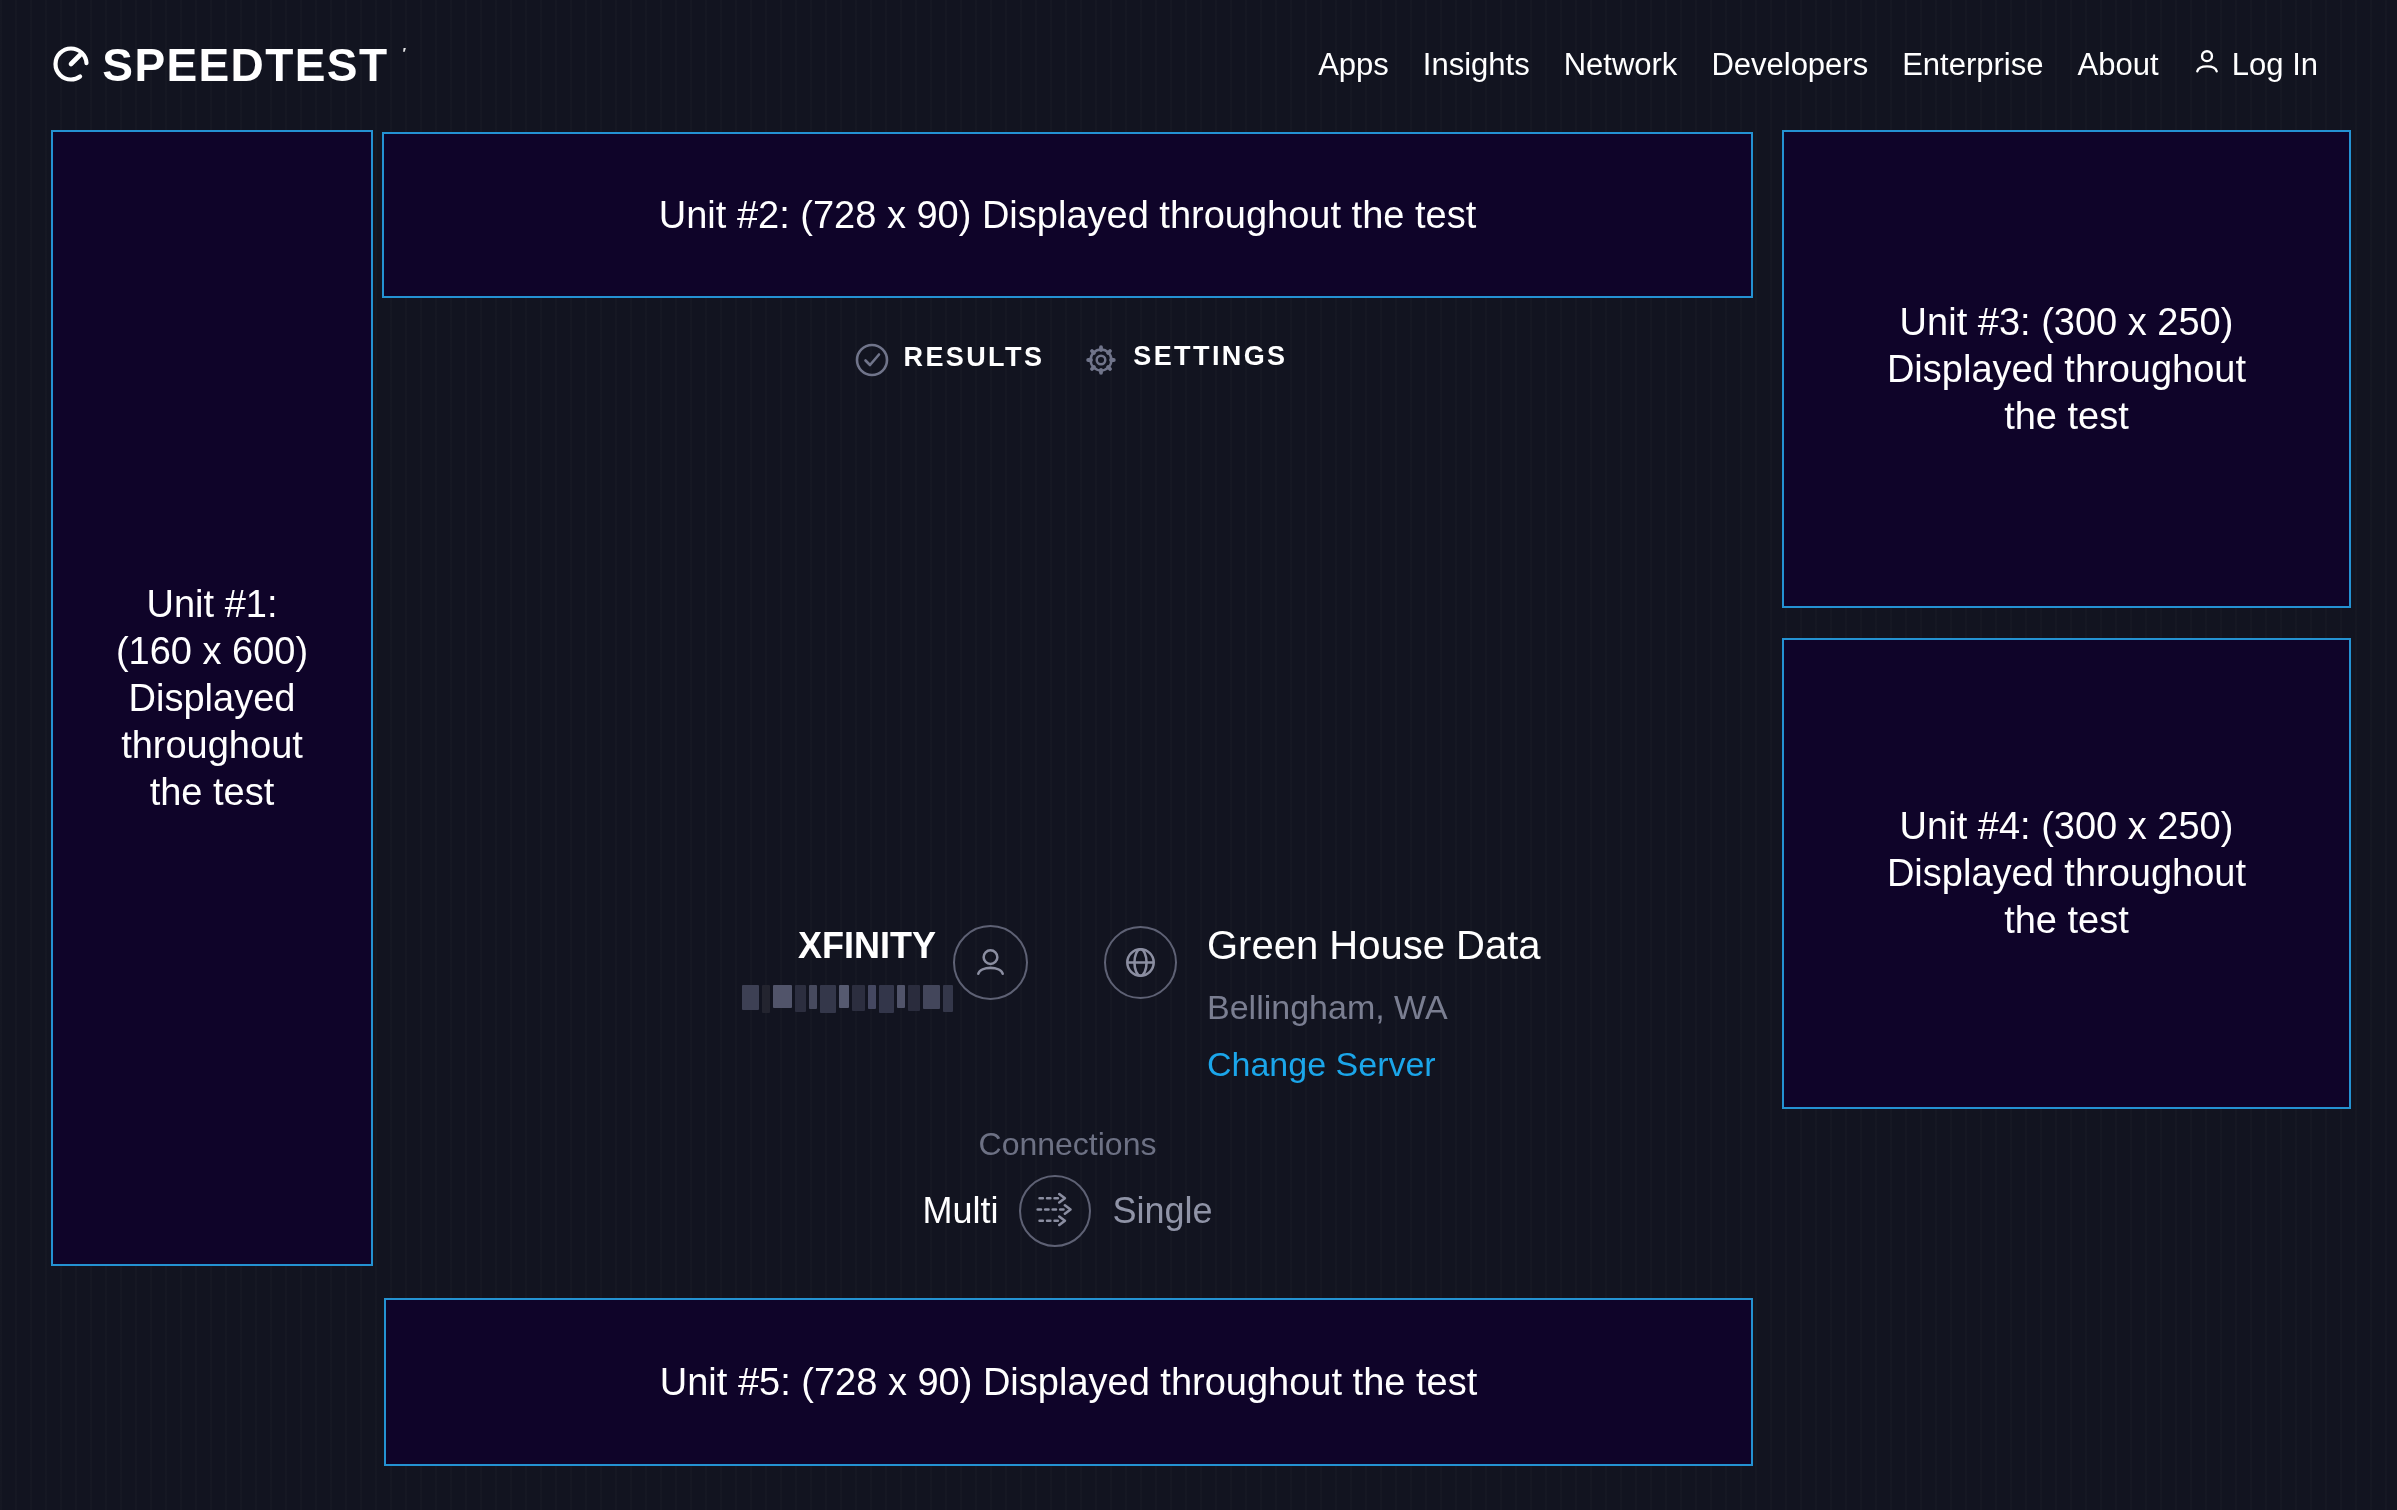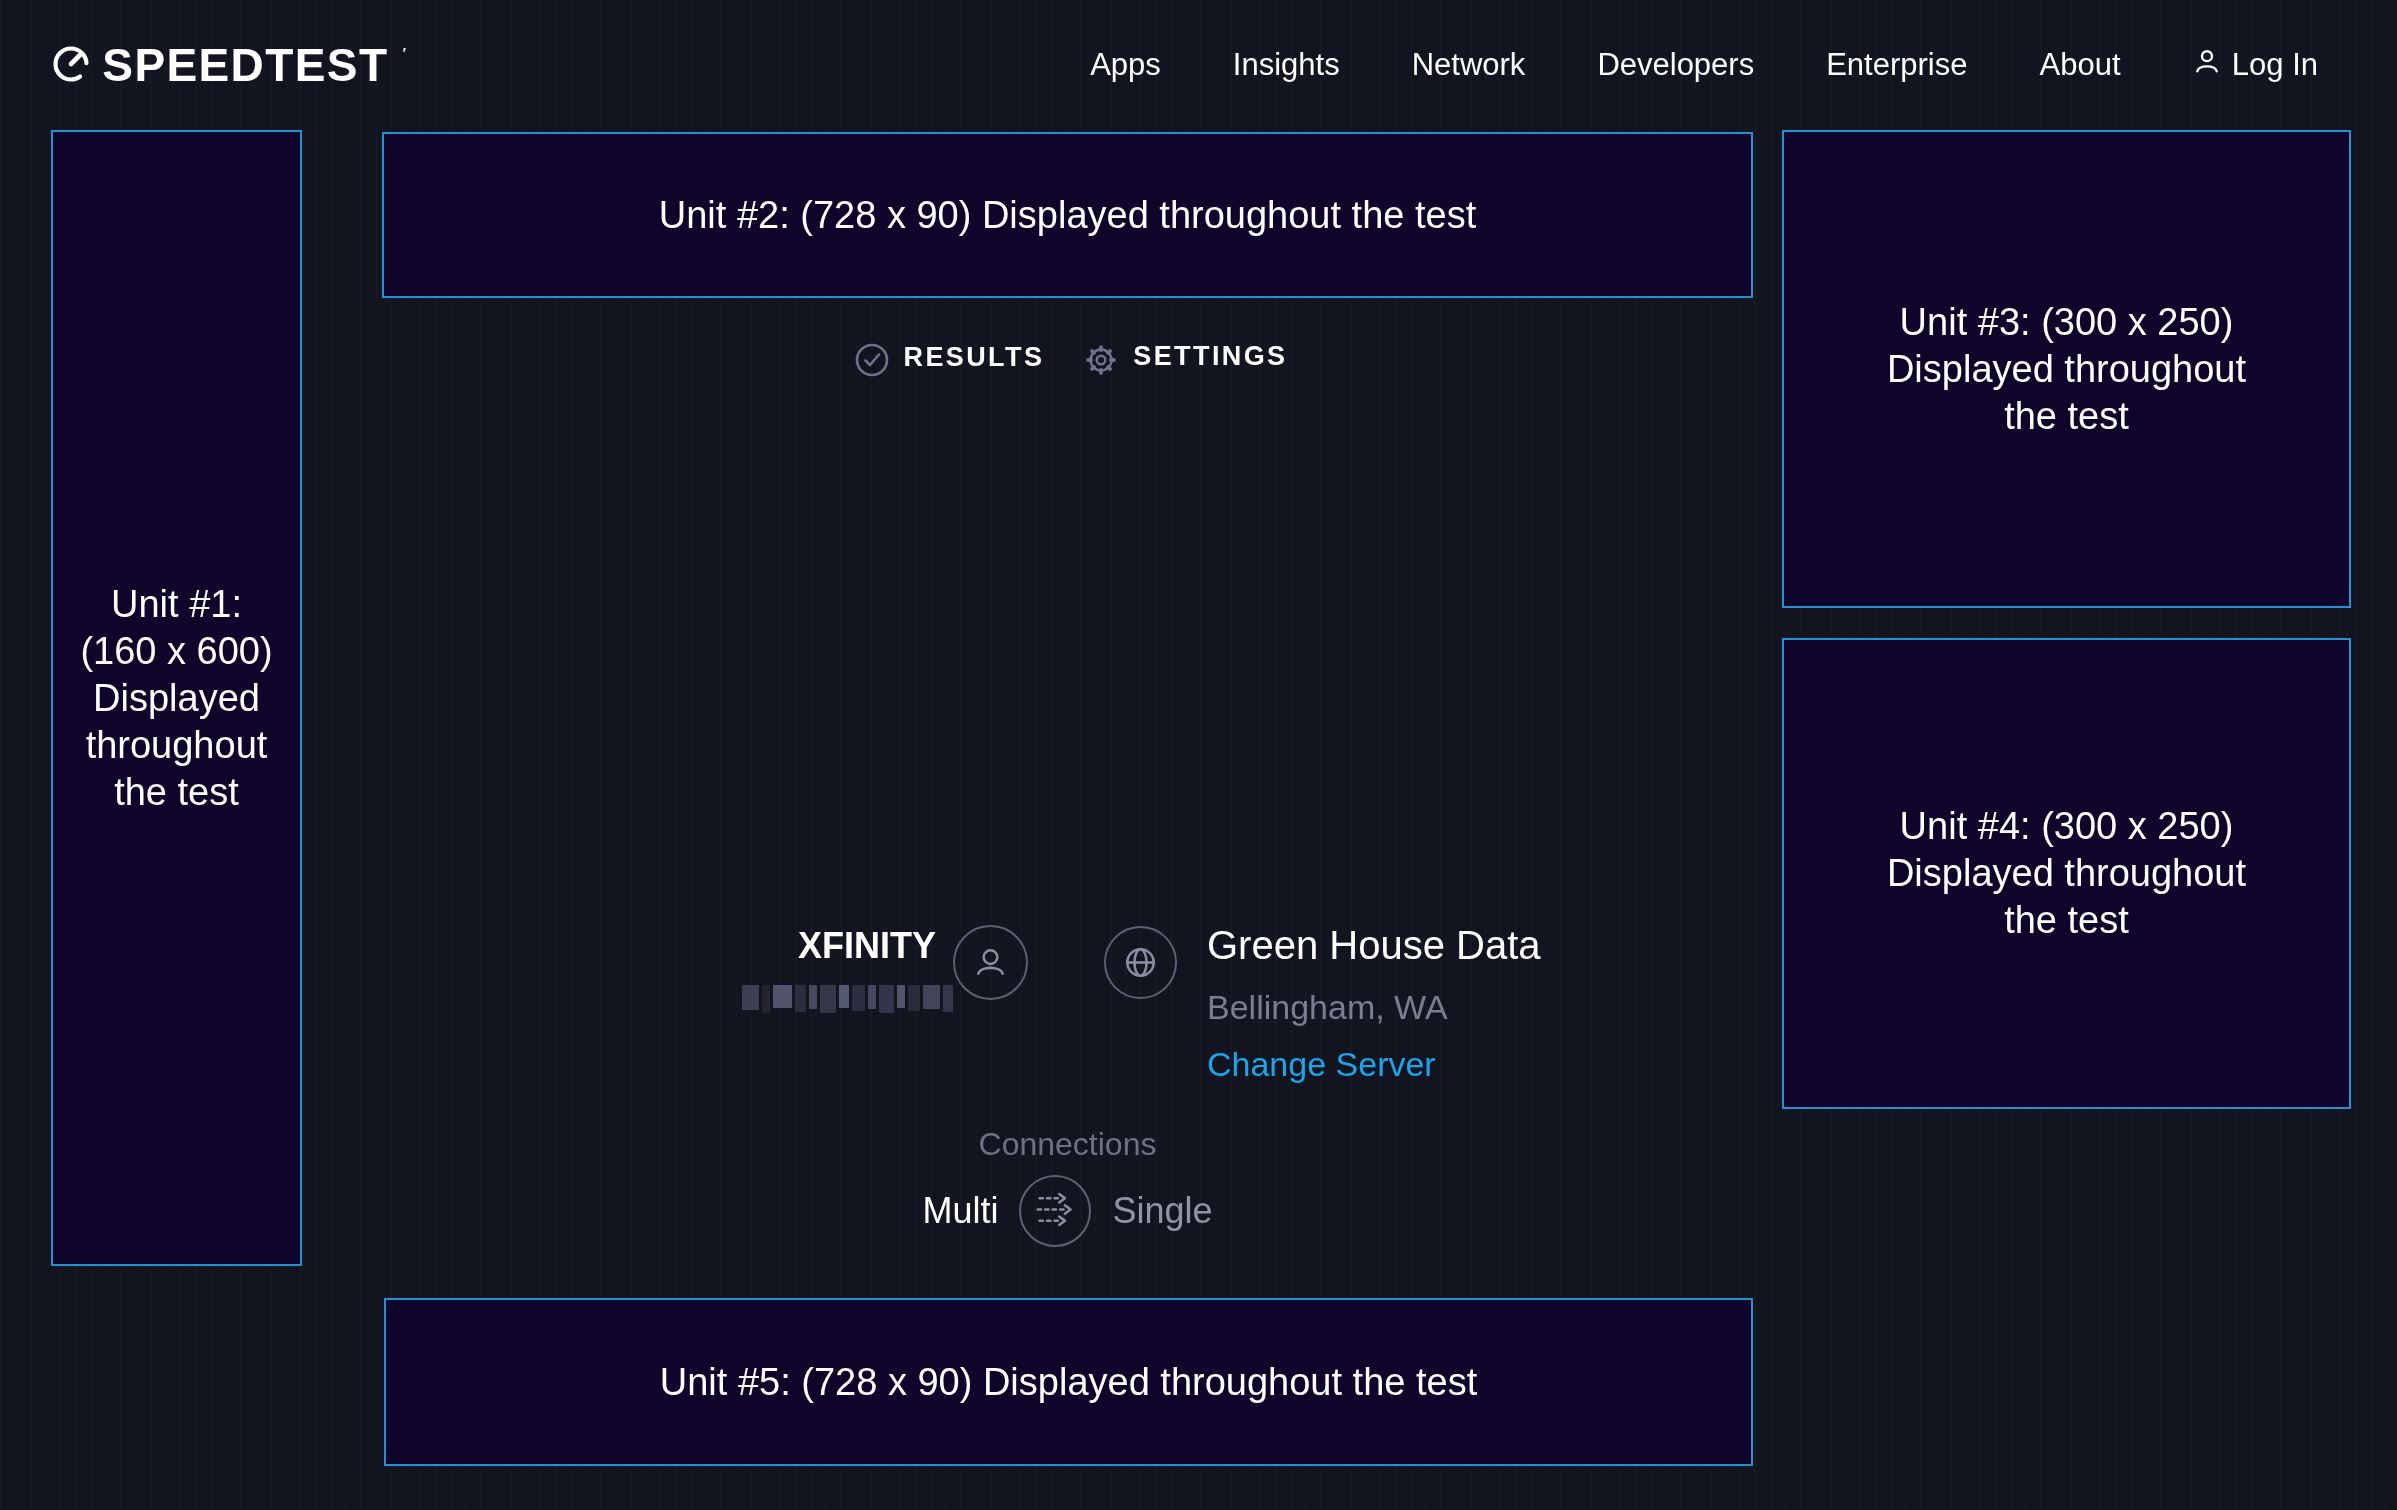--- a/index.html
+++ b/index.html
@@ -16,34 +16,34 @@
 
   
   .nav{
     position:absolute;top:0;left:0;right:0;height:130px;
     display:flex;align-items:center;justify-content:space-between;
     padding:0 79px 0 51px;box-sizing:border-box;
   }
   .brand{display:flex;align-items:center;gap:11.3px;cursor:pointer;}
   .brand-text{font-size:46px;font-weight:700;letter-spacing:1.4px;color:#fff;position:relative;}
   .brand-tm{font-size:15px;font-weight:700;position:relative;top:-13px;left:2.8px;opacity:.9;}
-  .nav-links{display:flex;align-items:center;gap:72px;}
+  .nav-links{display:flex;align-items:center;gap:34px;}
   .nav-link{font-size:31px;color:#fff;cursor:pointer;white-space:nowrap;}
   .nav-login{display:flex;align-items:center;gap:11.3px;font-size:31px;color:#fff;cursor:pointer;}
 
   
   .ad{
     position:absolute;box-sizing:border-box;
     background:#0f0429;border:2.8px solid #2492d2;
     display:flex;align-items:center;justify-content:center;
     text-align:center;color:#fff;
     font-size:38px;line-height:47px;white-space:pre-line;
     cursor:pointer;
   }
-  .ad-1{left:51px;  top:130px;  width:251px;  height:1136px;}
+  .ad-1{left:51px;  top:130px;  width:322px;  height:1136px;}
   .ad-2{left:382px; top:132px;  width:1371px; height:166px;}
   .ad-3{left:1782px;top:130px;  width:569px;  height:478px;}
   .ad-4{left:1782px;top:638px;  width:569px;  height:471px;}
   .ad-5{left:384px; top:1298px; width:1369px; height:168px;}
 
   
   .tabs{position:absolute;left:892px;top:335px;width:358px;height:53px;
         display:flex;align-items:center;justify-content:center;gap:38px;}
   .tab{display:flex;align-items:flex-start;gap:13px;cursor:pointer;}
   .tab-label{font-size:27px;font-weight:700;letter-spacing:2.4px;color:#fff;}

